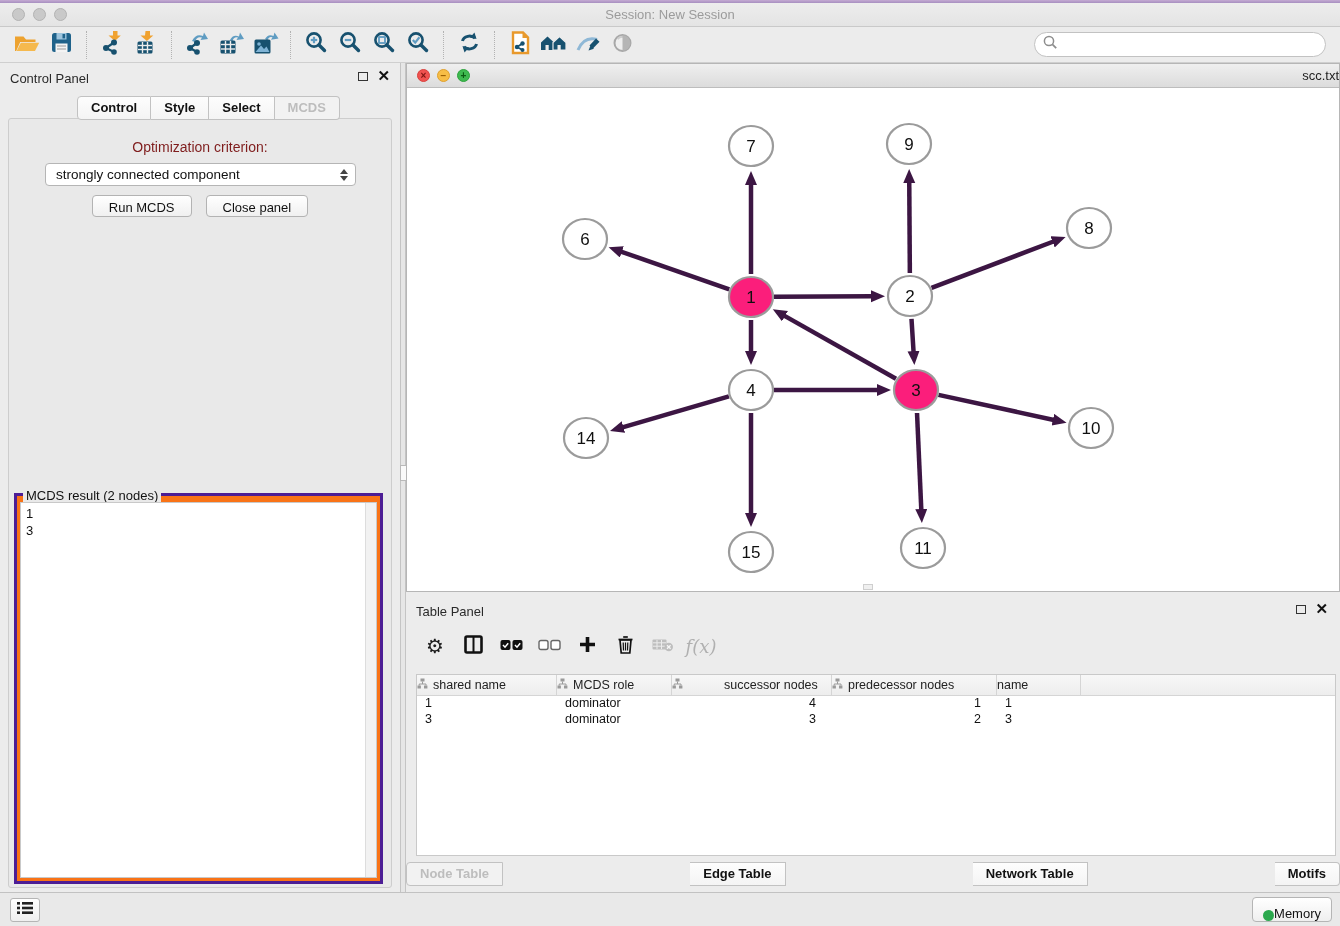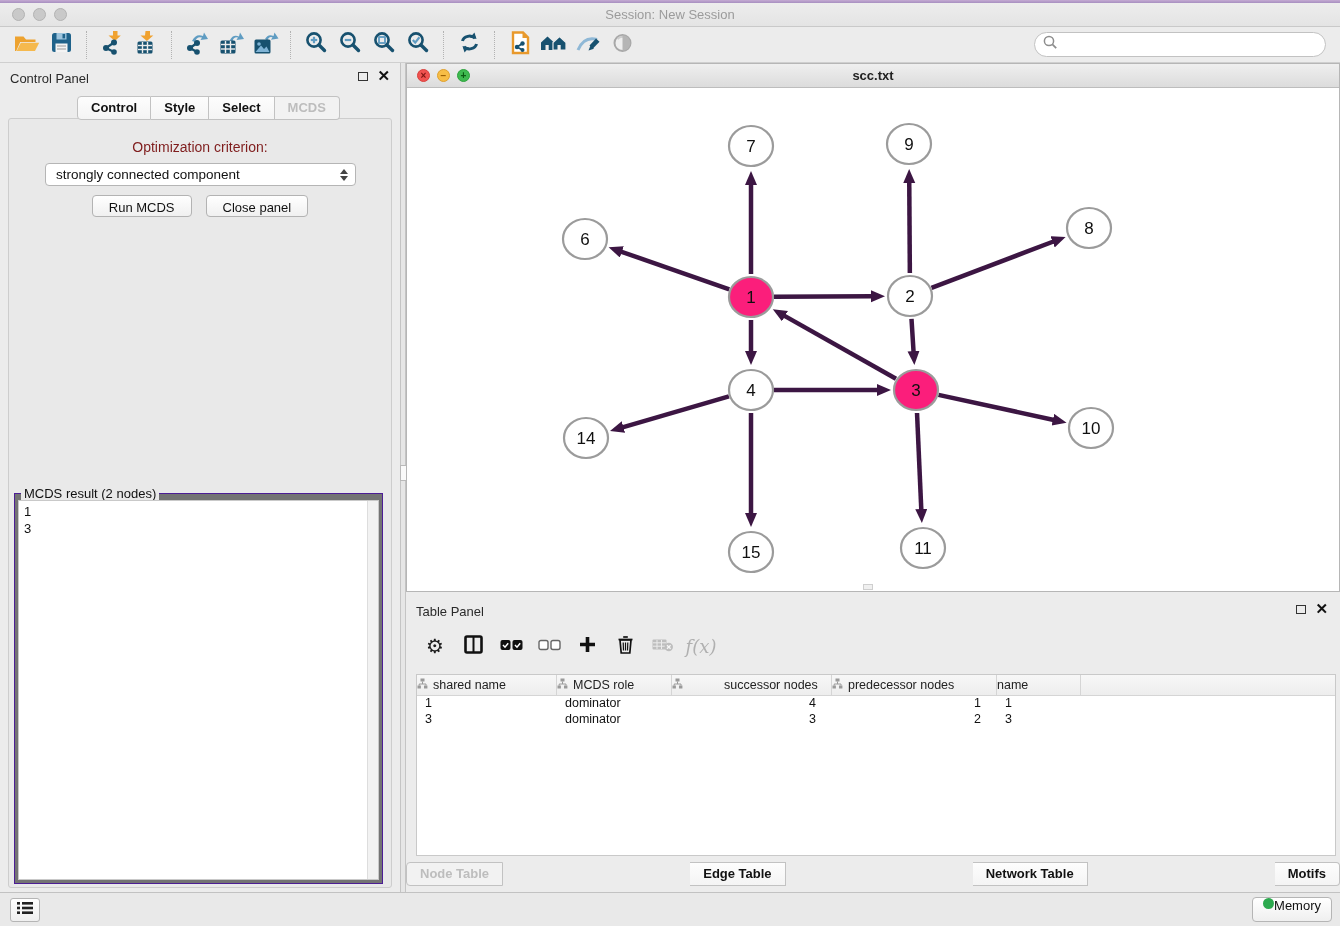--- a/index.html
+++ b/index.html
@@ -57,21 +57,21 @@
   .tri-up { width:0; height:0; border-left:4px solid transparent; border-right:4px solid transparent;
     border-bottom:5px solid #444; }
   .tri-down { width:0; height:0; border-left:4px solid transparent; border-right:4px solid transparent;
     border-top:5px solid #444; }
   .cp-buttons { position:absolute; left:0; right:0; top:76px; display:flex; justify-content:center; gap:14px; }
   .btn { background:linear-gradient(#ffffff,#f0f0f0); border:1px solid #b3b3b3; border-radius:4px;
     font-size:13px; color:#111; padding:4px 16px; height:22px; cursor:pointer;
     font-family:"Liberation Sans",sans-serif; }
 
   .result-group { position:absolute; left:5px; right:8px; top:374px; bottom:3px;
-    border:1px solid #4c1d95; background:#737373; }
+    border:3px solid #4c1d95; background:#f97316; }
   .result-title { position:absolute; left:6px; top:-8px; background:#e9e9e9; padding:0 3px;
     font-size:13px; color:#111; }
   .result-area { position:absolute; left:3px; right:3px; top:6px; bottom:3px; background:#fff;
     border:1px solid #c9c9c9; }
   .result-text { position:absolute; left:0; top:0; right:11px; bottom:0; white-space:pre;
     font-size:13px; color:#111; padding:2px 5px; line-height:17px; overflow:hidden; }
   .result-scroll { position:absolute; right:0; top:0; width:11px; bottom:0; background:#f2f2f2;
     border-left:1px solid #ddd; }
 
   .v-splitter { position:absolute; left:400px; top:0; width:6px; height:100%; background:#e6e6e6;
@@ -83,21 +83,21 @@
   .net-window { position:absolute; left:406px; top:0; right:0; height:529px; background:#fff;
     border:1px solid #b6b6b6; }
   .net-titlebar { position:relative; height:24px; background:linear-gradient(#efefef,#dcdcdc);
     border-bottom:1px solid #bdbdbd; }
   .net-tl-group { position:absolute; left:10px; top:5px; display:flex; gap:7px; }
   .mac-dot { width:13px; height:13px; border-radius:50%; font-size:10px; font-weight:bold;
     display:flex; align-items:center; justify-content:center; line-height:1; cursor:pointer; }
   .mac-red { background:#f0524f; border:1px solid #d8413e; color:#7d1512; }
   .mac-yellow { background:#f7bd45; border:1px solid #dfa02f; color:#985d00; }
   .mac-green { background:#3eb94f; border:1px solid #2da33d; color:#0b5b13; }
-  .net-title { position:absolute; left:0; right:0; top:4px; text-align:center; font-size:13px; color:#222;font-weight:bold; }
+  .net-title { position:absolute; left:0; right:0; top:4px; text-align:right; font-size:13px; color:#222; }
   .net-canvas { position:relative; width:100%; height:503px; background:#fff; overflow:hidden; }
   .h-handle { position:absolute; left:456px; bottom:1px; width:10px; height:6px; background:#f0f0f0;
     border:1px solid #cfcfcf; }
 
   
   .table-panel { position:absolute; left:406px; top:533px; right:0; bottom:0; background:#ececec; }
   .tp-toolbar { position:absolute; left:14px; top:30px; height:40px; display:flex; align-items:center; gap:8px; }
   .tp-btn { width:30px; height:30px; display:flex; align-items:center; justify-content:center; cursor:pointer; }
   .fx-label { font-family:"DejaVu Serif", serif; font-style:italic; font-size:18px; color:#b0b0b0; }
   .table-wrap { position:absolute; left:10px; right:4px; top:78px; bottom:36px; background:#fff;
@@ -111,21 +111,21 @@
   .td.r { text-align:right; padding-right:16px; }
   .tp-tabs { position:absolute; left:0; right:0; bottom:6px; display:flex; justify-content:space-between; }
   .tp-hdr-icons { position:absolute; right:12px; top:8px; display:flex; gap:9px; align-items:center; }
 
   
   .statusbar { position:absolute; left:0; bottom:0; width:100%; height:34px; background:#e9e9e9;
     border-top:1px solid #c2c2c2; }
   .list-btn { position:absolute; left:10px; top:5px; width:30px; height:24px; background:linear-gradient(#fff,#efefef);
     border:1px solid #b5b5b5; border-radius:3px; display:flex; align-items:center; justify-content:center; cursor:pointer; }
   .memory-btn { position:absolute; right:8px; top:4px; height:25px; background:linear-gradient(#fff,#efefef);
-    border:1px solid #b5b5b5; border-radius:4px; display:flex; align-items:flex-start; 
+    border:1px solid #b5b5b5; border-radius:4px; display:flex; align-items:flex-end; 
     padding:0 10px; font-size:13px; color:#111; cursor:pointer; }
   .mem-dot { width:11px; height:11px; border-radius:50%; background:#2ca94e; }
 </style>
 </head>
 <body>
 
 <div class="screen">
 
   <div class="top-accent"></div>
 

